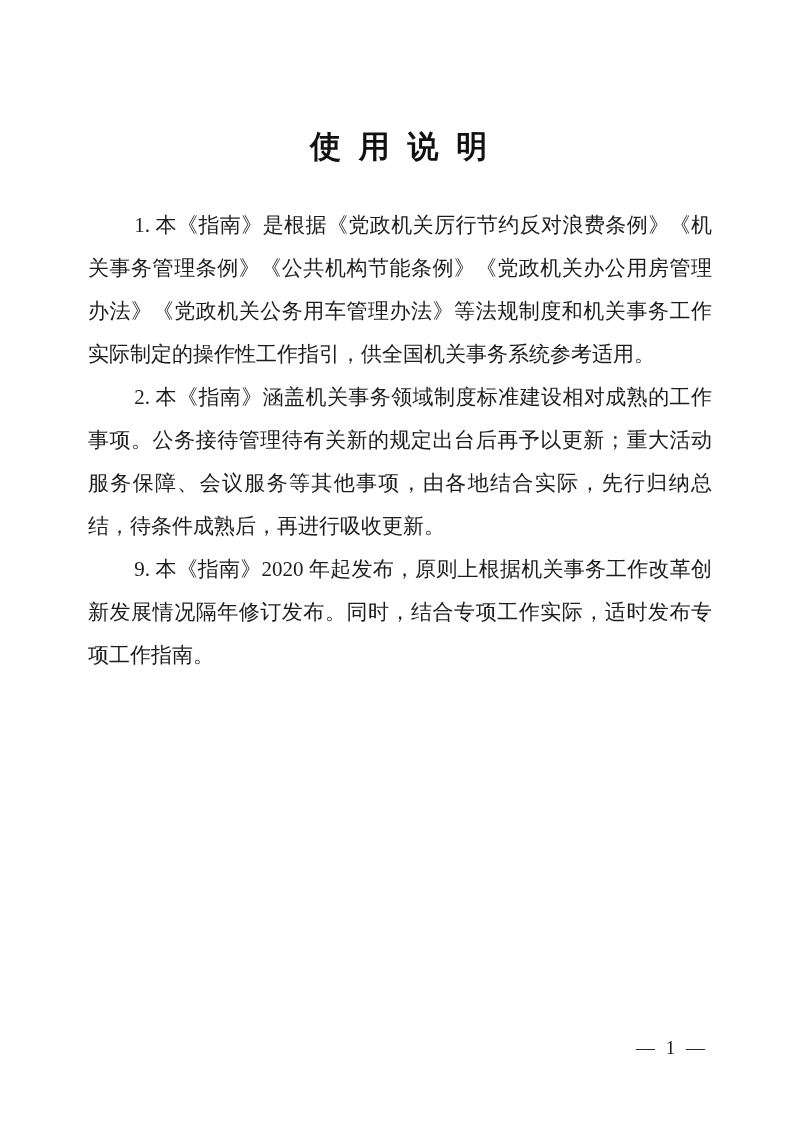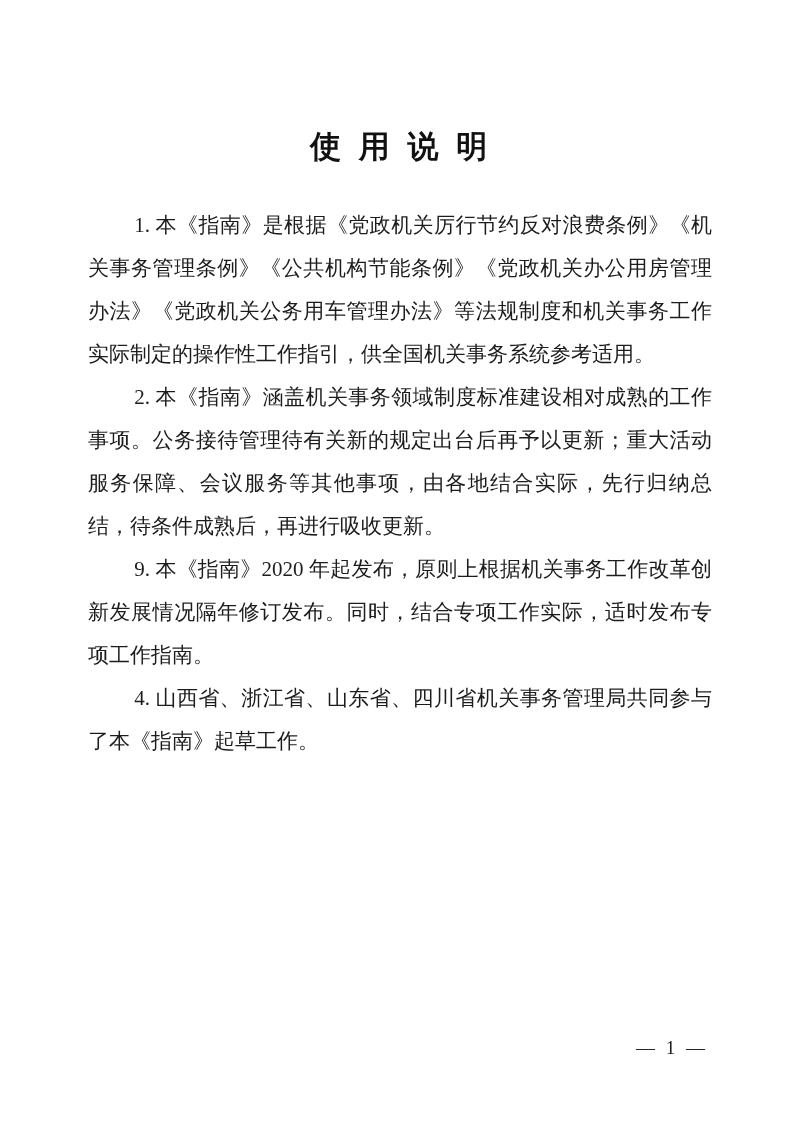--- a/index.html
+++ b/index.html
@@ -57,17 +57,16 @@
 </head>
 <body>
 
 <div class="page">
   <h1 class="title">使 用 说 明</h1>
 
   <div class="content">
     <p>1. 本《指南》是根据《党政机关厉行节约反对浪费条例》《机关事务管理条例》《公共机构节能条例》《党政机关办公用房管理办法》《党政机关公务用车管理办法》等法规制度和机关事务工作实际制定的操作性工作指引，供全国机关事务系统参考适用。</p>
     <p>2. 本《指南》涵盖机关事务领域制度标准建设相对成熟的工作事项。公务接待管理待有关新的规定出台后再予以更新；重大活动服务保障、会议服务等其他事项，由各地结合实际，先行归纳总结，待条件成熟后，再进行吸收更新。</p>
     <p>9. 本《指南》2020 年起发布，原则上根据机关事务工作改革创新发展情况隔年修订发布。同时，结合专项工作实际，适时发布专项工作指南。</p>
-    <p>4. 山西省、浙江省、山东省、四川省机关事务管理局共同参与了本《指南》起草工作。</p>
   </div>
 
   <div class="footer">— 1 —</div>
 </div>
 
 </body></html>

